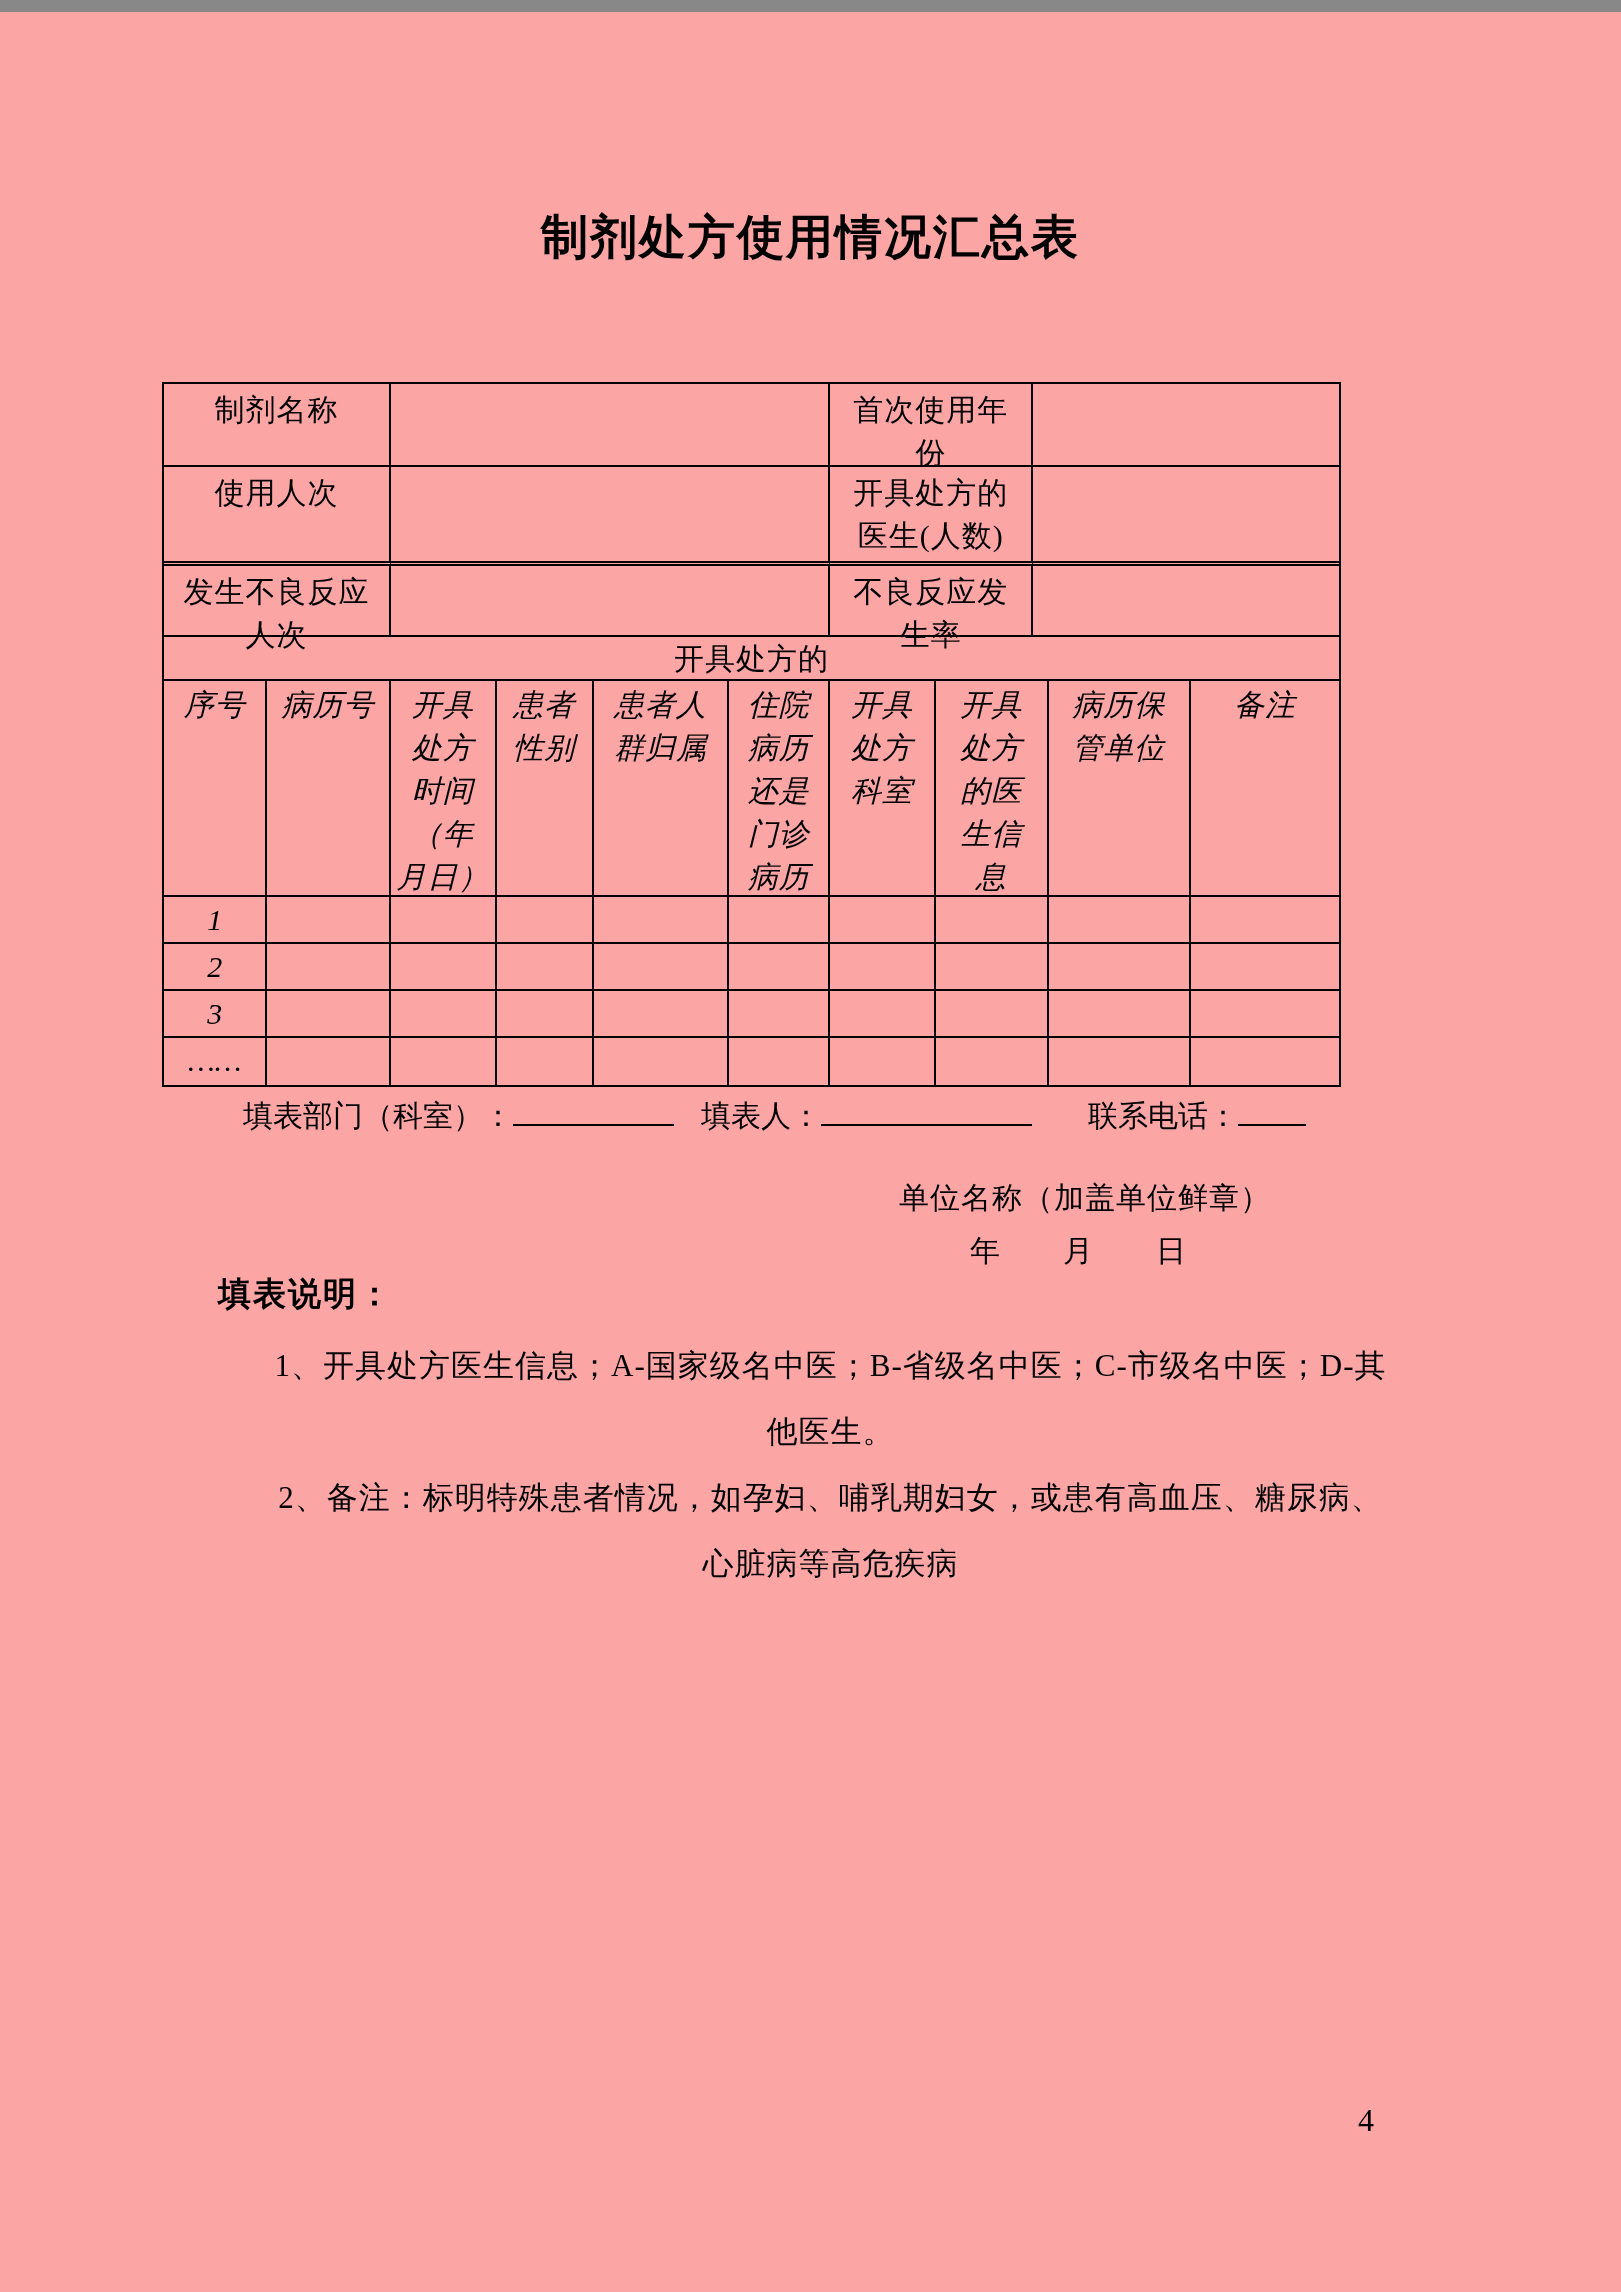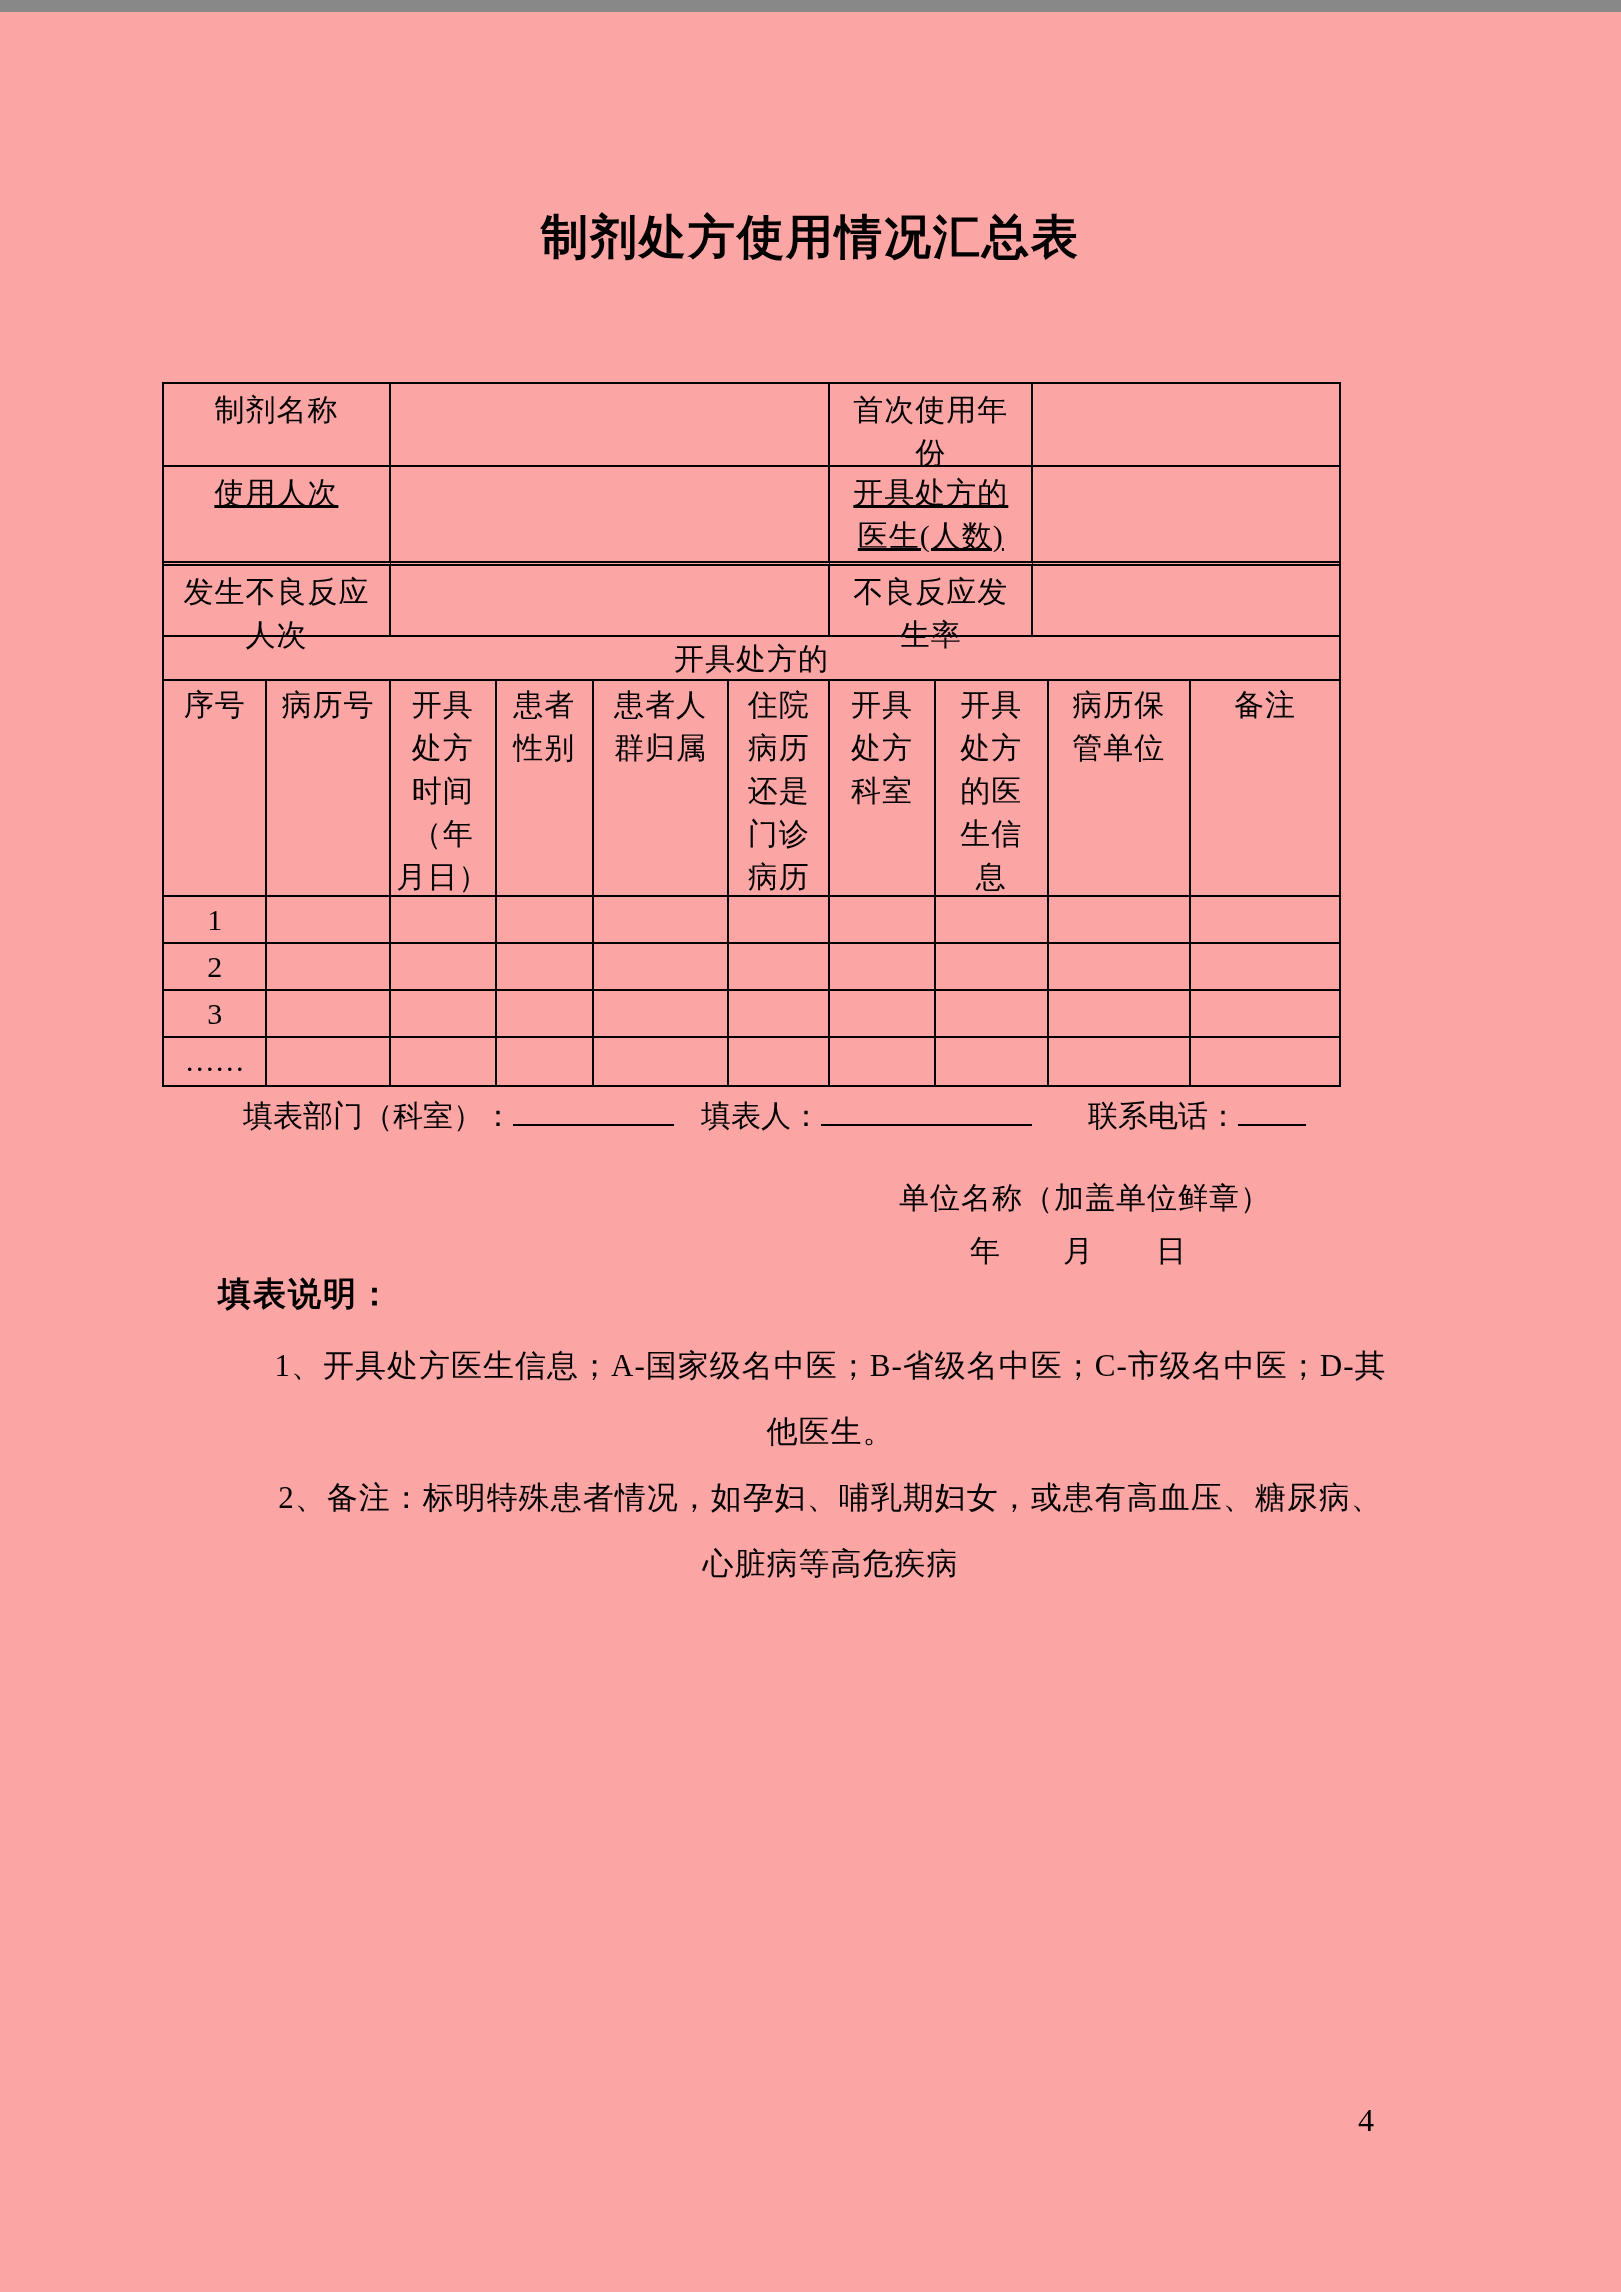--- a/index.html
+++ b/index.html
@@ -32,32 +32,33 @@
   }
   .top-grid .cell {
     border-right:2px solid #000;
     border-bottom:2px solid #000;
     font-size:30px; line-height:43px;
     letter-spacing:1px;
     text-align:center; white-space:pre-line;
     padding-top:3.9px;
   }
   .top-grid .cell.last-col { border-right:none; }
-  .top-grid .cell.r2 { border-bottom:none;text-decoration:underline; }
+  .top-grid .cell.r2 { border-bottom:none; }
   .top-grid .cell.r3 { border-top:5.9px double #000; }
   .banner {
     border-bottom:2px solid #000;
     height:44px; line-height:43px;
     font-size:30px; letter-spacing:1px;
     text-align:center;
   }
   .main-grid {
     display:grid;
     grid-template-columns:8.8% 10.5% 9% 8.3% 11.5% 8.6% 9% 9.6% 12.1% 12.6%;
     grid-template-rows:216px 47px 47px 47px 47px;
+    font-style:italic;
   }
   .main-grid .cell {
     border-right:2px solid #000;
     border-bottom:2px solid #000;
   }
   .main-grid .cell.last-col { border-right:none; }
   .main-grid .cell.last-row { border-bottom:none; }
   .main-grid .hcell {
     font-size:30px; line-height:43px; letter-spacing:1px;
     text-align:center; white-space:pre-line;

